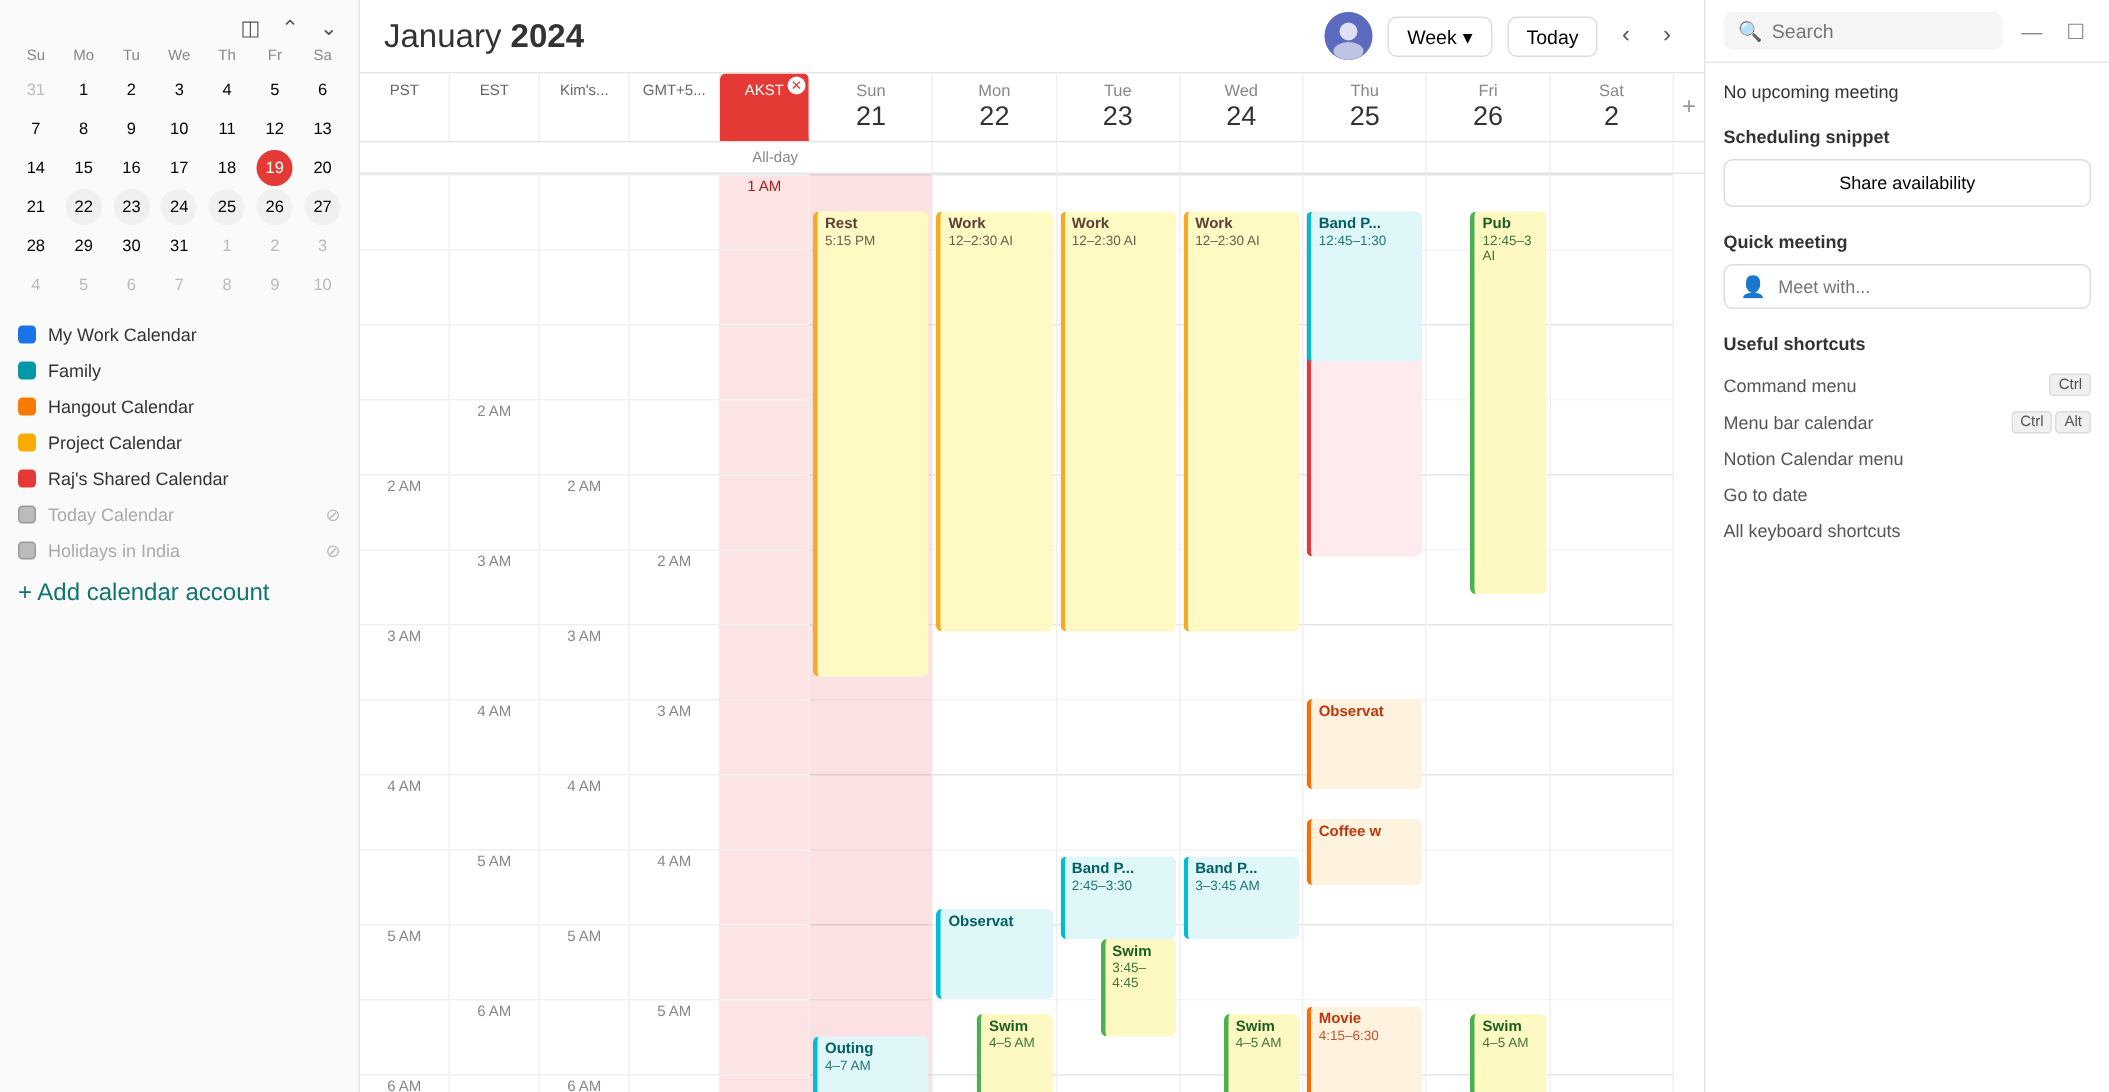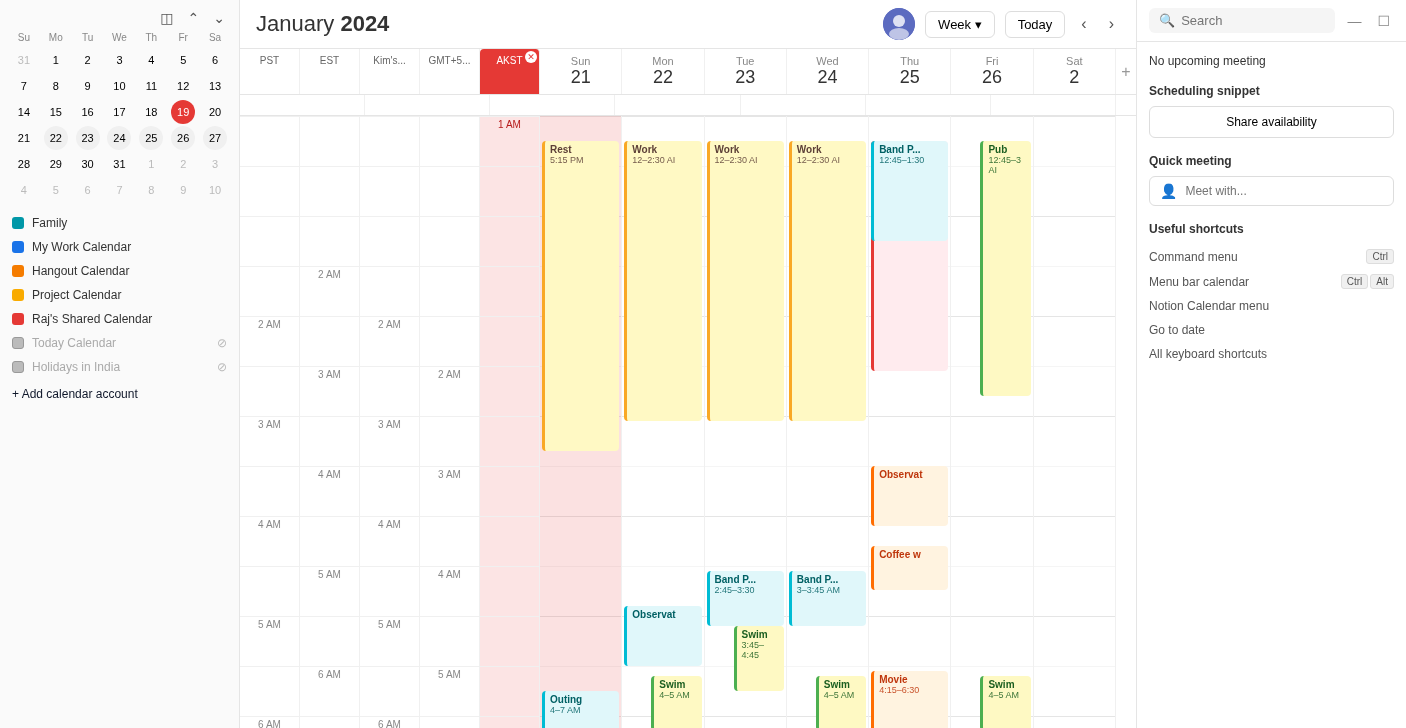--- a/index.html
+++ b/index.html
@@ -24,21 +24,21 @@
     .cal-dot { width: 12px; height: 12px; border-radius: 3px; flex-shrink: 0; }
     .cal-dot.blue { background: #1a73e8; }
     .cal-dot.teal { background: #0097a7; }
     .cal-dot.orange { background: #f57c00; }
     .cal-dot.yellow { background: #f9ab00; }
     .cal-dot.red { background: #e53935; }
     .cal-dot.gray { background: #bbb; border: 1px solid #999; }
     .calendar-item-label { font-size: 12px; color: #333; flex: 1; }
     .calendar-item-label.dimmed { color: #aaa; }
     .hide-icon { color: #bbb; font-size: 12px; margin-left: auto; }
-    .add-account { padding: 8px 12px; color: #0f172a; font-size: 12px; cursor: pointer; display: flex; align-items: center; gap: 6px; }
+    .add-account { padding: 8px 12px; color: #0f766e; font-size: 16px; cursor: pointer; display: flex; align-items: center; gap: 6px; }
 
     
     .calendar-main { flex: 1; display: flex; flex-direction: column; overflow: hidden; }
     .cal-toolbar { display: flex; align-items: center; padding: 8px 16px; border-bottom: 1px solid #e5e5e5; gap: 10px; }
     .cal-title { font-size: 22px; font-weight: 400; color: #333; }
     .cal-title strong { font-weight: 700; }
     .spacer { flex: 1; }
     .avatar { width: 32px; height: 32px; border-radius: 50%; background: #5c6bc0; display: flex; align-items: center; justify-content: center; overflow: hidden; }
     .week-btn { border: 1px solid #ddd; background: #fff; border-radius: 6px; padding: 5px 12px; font-size: 13px; cursor: pointer; display: flex; align-items: center; gap: 4px; }
     .today-btn { border: 1px solid #ddd; background: #fff; border-radius: 6px; padding: 5px 12px; font-size: 13px; cursor: pointer; }
@@ -164,26 +164,26 @@
         <span class="mini-cal-day other-month">6</span>
         <span class="mini-cal-day other-month">7</span>
         <span class="mini-cal-day other-month">8</span>
         <span class="mini-cal-day other-month">9</span>
         <span class="mini-cal-day other-month">10</span>
       </div>
   </div>
   <div class="sidebar-scroll">
     <ul class="calendar-list" id="calendar-list">
         <li class="calendar-item">
+          <div class="cal-dot blue"></div>
+          <span class="calendar-item-label">My Work Calendar</span>
+        </li>
+        <li class="calendar-item">
           <div class="cal-dot teal"></div>
           <span class="calendar-item-label">Family</span>
-        </li>
-        <li class="calendar-item">
-          <div class="cal-dot blue"></div>
-          <span class="calendar-item-label">My Work Calendar</span>
         </li>
         <li class="calendar-item">
           <div class="cal-dot orange"></div>
           <span class="calendar-item-label">Hangout Calendar</span>
         </li>
         <li class="calendar-item">
           <div class="cal-dot yellow"></div>
           <span class="calendar-item-label">Project Calendar</span>
         </li>
         <li class="calendar-item">
@@ -268,20 +268,23 @@
           </div>
           <div class="day-col-header">
             <div class="day-name">Sat</div>
             <div class="day-num">2</div>
           </div>
         </div>
       <div class="add-tz-btn">+</div>
     </div>
 
     <div class="cal-allday-row">
+      <div class="allday-tz-cell">
+        <span>All-day</span>
+      </div>
       <div class="allday-days" id="allday-days">
           <div class="allday-day-cell"></div>
           <div class="allday-day-cell"></div>
           <div class="allday-day-cell"></div>
           <div class="allday-day-cell"></div>
           <div class="allday-day-cell"></div>
           <div class="allday-day-cell"></div>
           <div class="allday-day-cell"></div>
         </div>
       <div class="add-tz-btn"></div>

